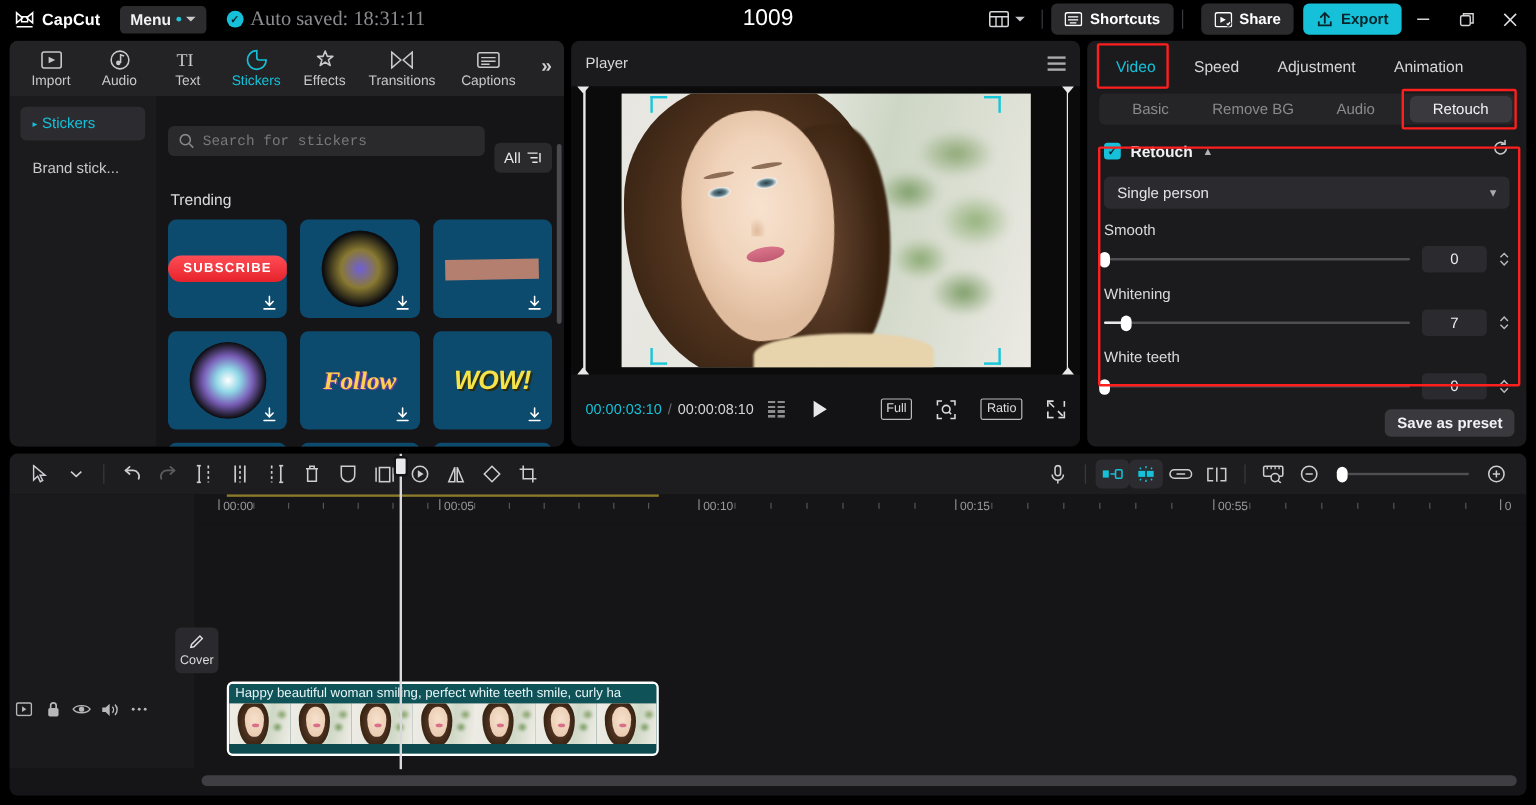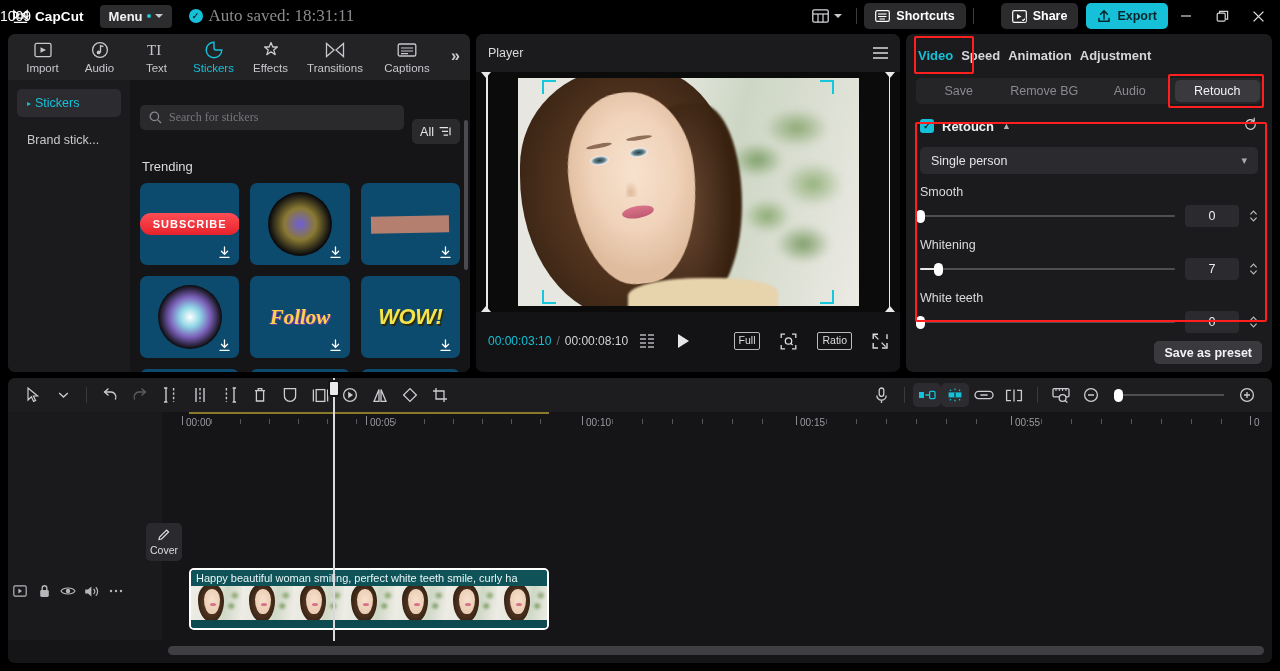--- a/index.html
+++ b/index.html
@@ -35,32 +35,32 @@
   .caret { width: 0; height: 0; border-left: 4px solid transparent; border-right: 4px solid transparent;
            border-top: 4px solid #c9c9cb; }
   .autosave { margin-left: 17px; display: flex; align-items: center; gap: 6px; }
   .check-circle {
     width: 14px; height: 14px; border-radius: 50%; background: #15c0d8;
     display: flex; align-items: center; justify-content: center;
     color: #06262b; font-size: 9px; font-weight: bold; line-height: 1;
   }
   .autosave-text { color: #8b8b90; font-size: 17px; font-family: Liberation Serif, serif; }
   .proj-title {
-    position: absolute; left: 0; right: 0; text-align: left;
-    color: #ffffff; font-size: 14px; pointer-events: none;
+    position: absolute; left: 0; right: 0; text-align: center;
+    color: #ffffff; font-size: 19px; pointer-events: none;
   }
   .tb-right { margin-left: auto; display: flex; align-items: center; gap: 0; padding-right: 4px; }
   .layout-btn { display: flex; align-items: center; gap: 5px; padding: 4px 7px; border-radius: 4px; }
   .vsep { width: 1px; height: 16px; background: #3a3a3c; margin: 0 7px; }
   .pill {
     display: flex; align-items: center; gap: 6px;
     height: 26px; padding: 0 11px; border-radius: 5px;
     background: #2b2b2d; color: #ffffff; font-size: 12.5px; font-weight: bold;
   }
-  .pill.share { background: #2b2b2d; margin-left: 20px; }
+  .pill.share { background: #2b2b2d; margin-left: 8px; }
   .pill.export { background: #15c0d8; color: #06262b; margin-left: 8px; }
   .wbtn { width: 36px; height: 30px; display: flex; align-items: center; justify-content: center; }
   .wbtn svg { display: block; }
 
   
   .left-panel {
     position: absolute; left: 8px; top: 34px; width: 462px; height: 338px;
     background: #1b1b1d; border-radius: 7px; overflow: hidden;
   }
   .left-tabs {
@@ -88,21 +88,21 @@
   .cat-arrow { font-size: 8px; margin-right: 4px; }
 
   .stick-col { flex: 1; background: #151517; padding: 0 10px; position: relative; }
   .search-row { display: flex; align-items: center; gap: 8px; padding-top: 11px; }
   .search-box {
     flex: 1; height: 25px; background: #2a2a2d; border-radius: 5px;
     display: flex; align-items: center; gap: 7px; padding: 0 9px;
   }
   .search-box input {
     background: transparent; border: 0; outline: 0; flex: 1;
-    color: #fde047; font-size: 12px; font-family: Liberation Serif, serif;
+    color: #fde047; font-size: 12px; font-family: Liberation Mono, monospace;
   }
   .search-box input::placeholder { color: #77777c; }
   .all-btn {
     height: 25px; padding: 0 8px; background: #2a2a2d; border-radius: 5px;
     display: flex; align-items: center; gap: 5px; color: #e6e6e9; font-size: 12.5px; margin-top: 28px;
   }
   .trending-h { color: #dcdce0; font-size: 13px; margin: 15px 0 9px 2px; }
   .grid { display: grid; grid-template-columns: repeat(3, 1fr); gap: 11px; }
   .cell {
     position: relative; height: 82px; border-radius: 7px; background: #0c4a6e;
@@ -216,22 +216,22 @@
   .ctrl-right { margin-left: auto; display: flex; align-items: center; gap: 20px; }
   .boxed { border: 1px solid #b9b9be; border-radius: 2px; padding: 1px 4px;
            color: #dcdce0; font-size: 10.5px; line-height: 1.25; }
 
   
   .right-panel {
     position: absolute; left: 906px; top: 34px; width: 366px; height: 338px;
     background: #1b1b1d; border-radius: 7px; overflow: hidden;
   }
   .rtabs { height: 42px; display: flex; align-items: center; gap: 0; padding-left: 8px; position: relative; }
-  .rtab { padding: 0 4px; height: 42px; display: flex; align-items: center;
-          color: #d6d6da; font-size: 13px; font-weight: bold; text-align: center; }
+  .rtab { padding: 0 16px; height: 42px; display: flex; align-items: center;
+          color: #d6d6da; font-size: 13px; font-weight: normal; text-align: center; }
   .rtab.active { color: #15c0d8; }
   .hi-box { position: absolute; border: 2px solid #ff1f1f; border-radius: 2px; pointer-events: none; }
   .seg-row {
     margin: 2px 10px 0 10px; height: 26px; background: #252528; border-radius: 5px;
     display: flex; align-items: center; position: relative;
   }
   .seg { flex: 1; text-align: center; color: #8a8a8f; font-size: 12.5px; line-height: 26px; }
   .seg.active { color: #f2f2f4; background: #3a3a3e; border-radius: 5px; height: 22px; line-height: 22px;
                 margin: 0 2px; }
   .retouch-body { padding: 10px 14px 0 14px; }
@@ -654,30 +654,30 @@
 
   <div class="right-panel">
     <div class="rtabs">
       <div class="rtab active">
         <span>Video</span>
       </div>
       <div class="rtab">
         <span>Speed</span>
       </div>
       <div class="rtab">
+        <span>Adjustment</span>
+      </div>
+      <div class="rtab">
         <span>Animation</span>
       </div>
-      <div class="rtab">
-        <span>Adjustment</span>
-      </div>
       <div class="hi-box" style="left:8px; top:2px; width:60px; height:38px;"></div>
     </div>
 
     <div class="seg-row">
-      <span class="seg">Save</span>
+      <span class="seg">Basic</span>
       <span class="seg">Remove BG</span>
       <span class="seg">Audio</span>
       <span class="seg active">Retouch</span>
       <div class="hi-box" style="right:-2px; top:-4px; width:96px; height:34px;"></div>
     </div>
 
     <div class="retouch-body">
       <div class="rt-head">
         <span class="cb">✓</span>
         <span class="rt-title">Retouch</span>

